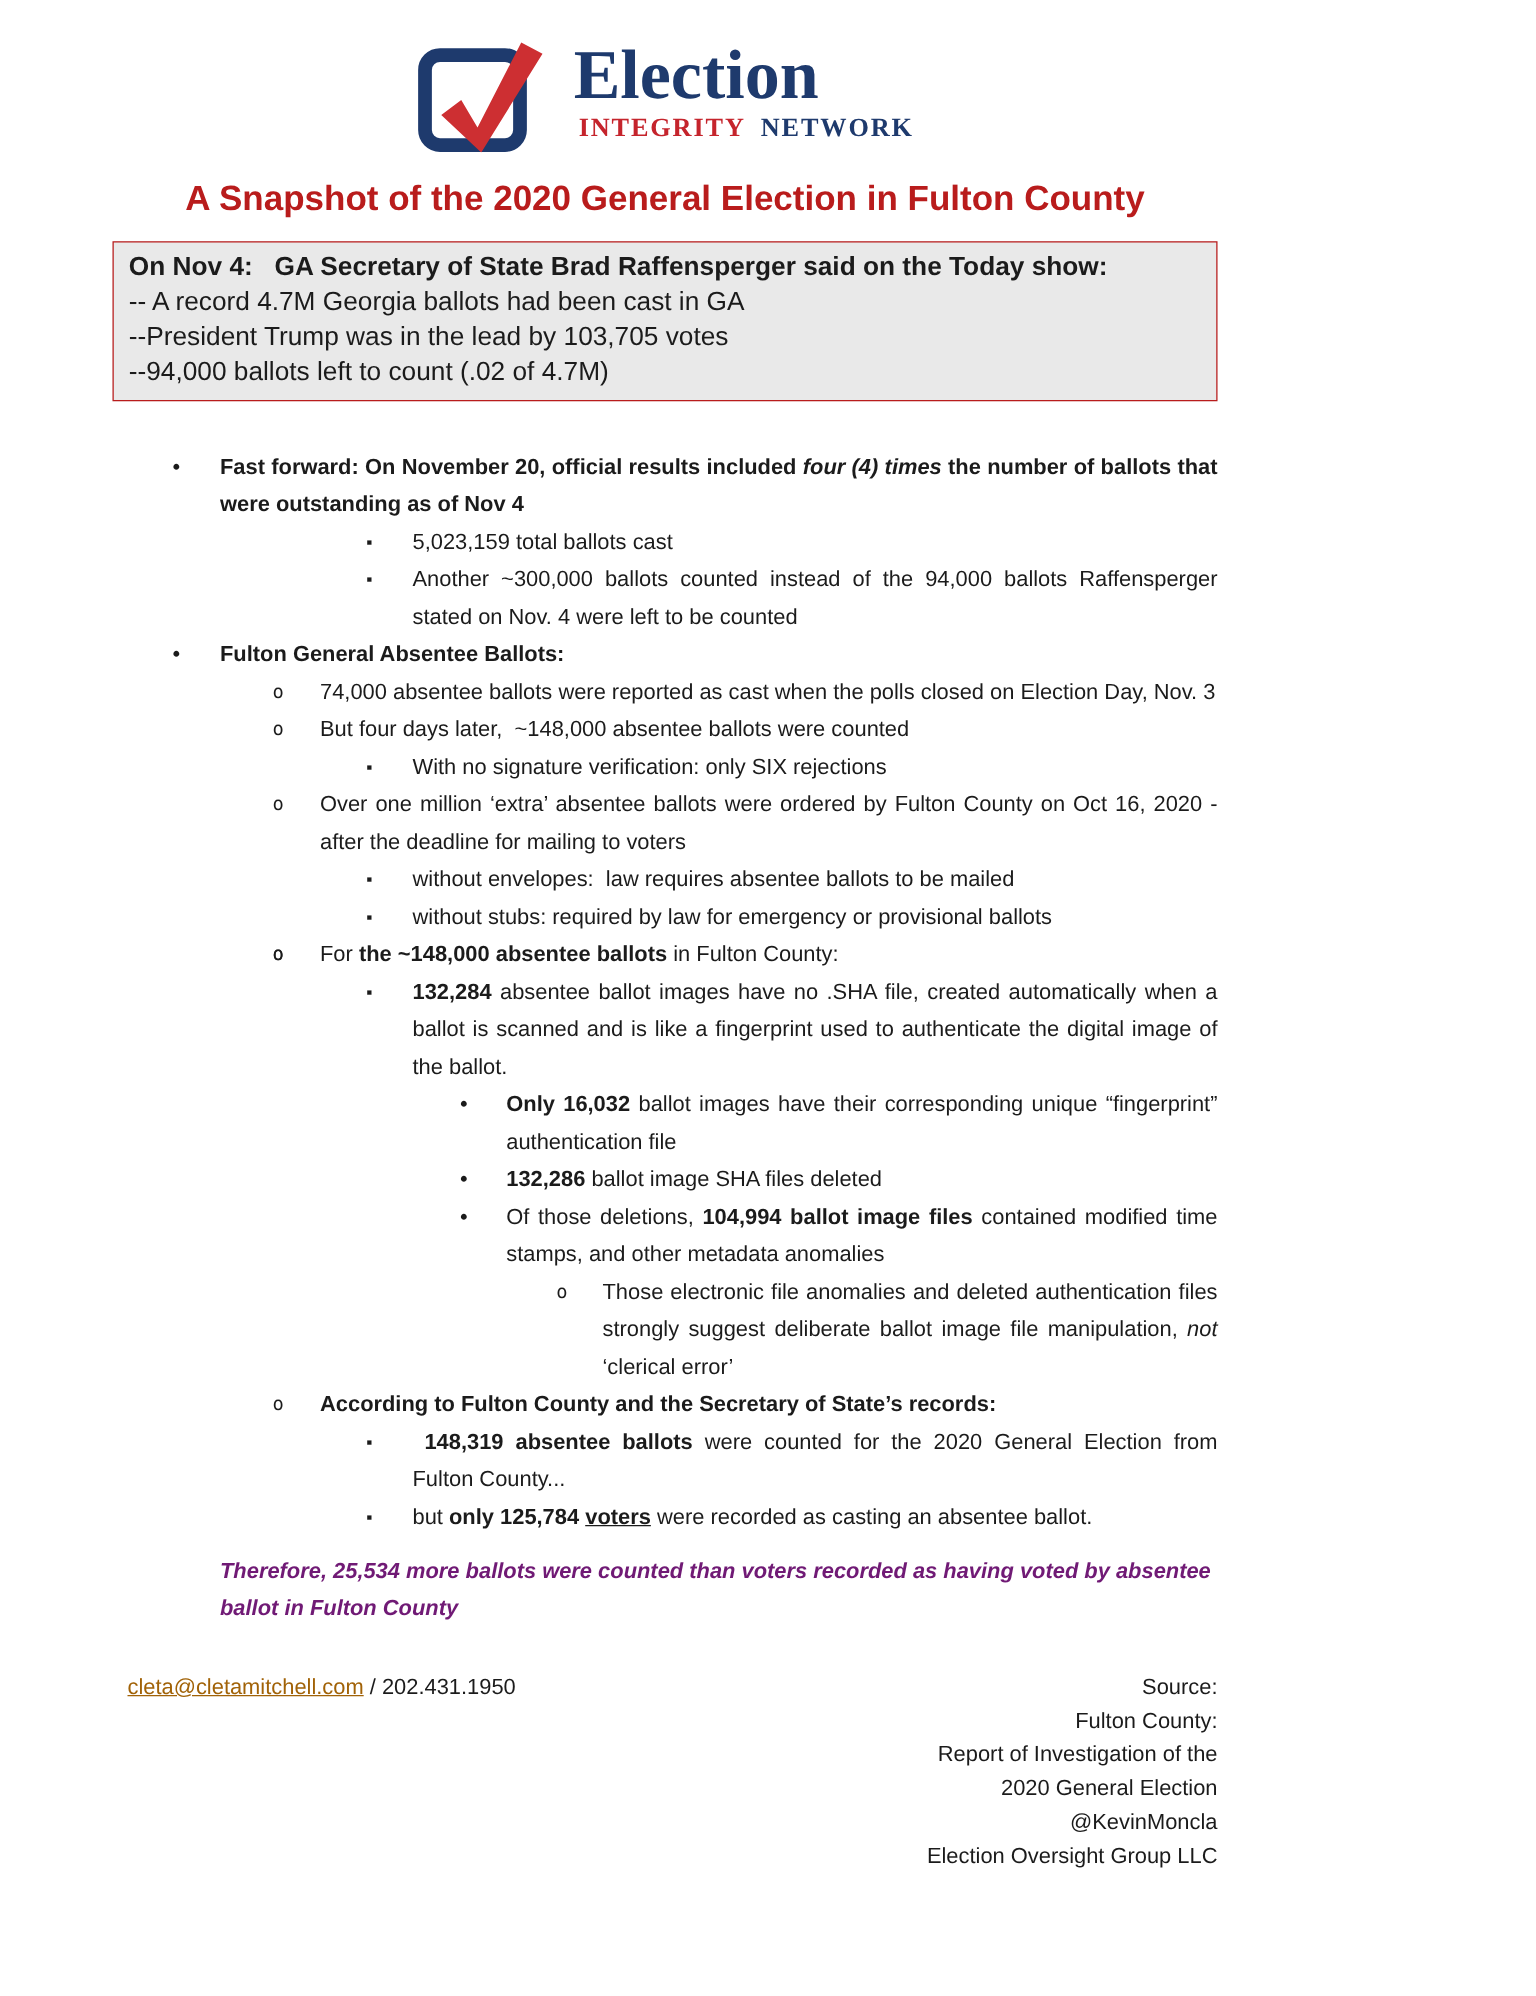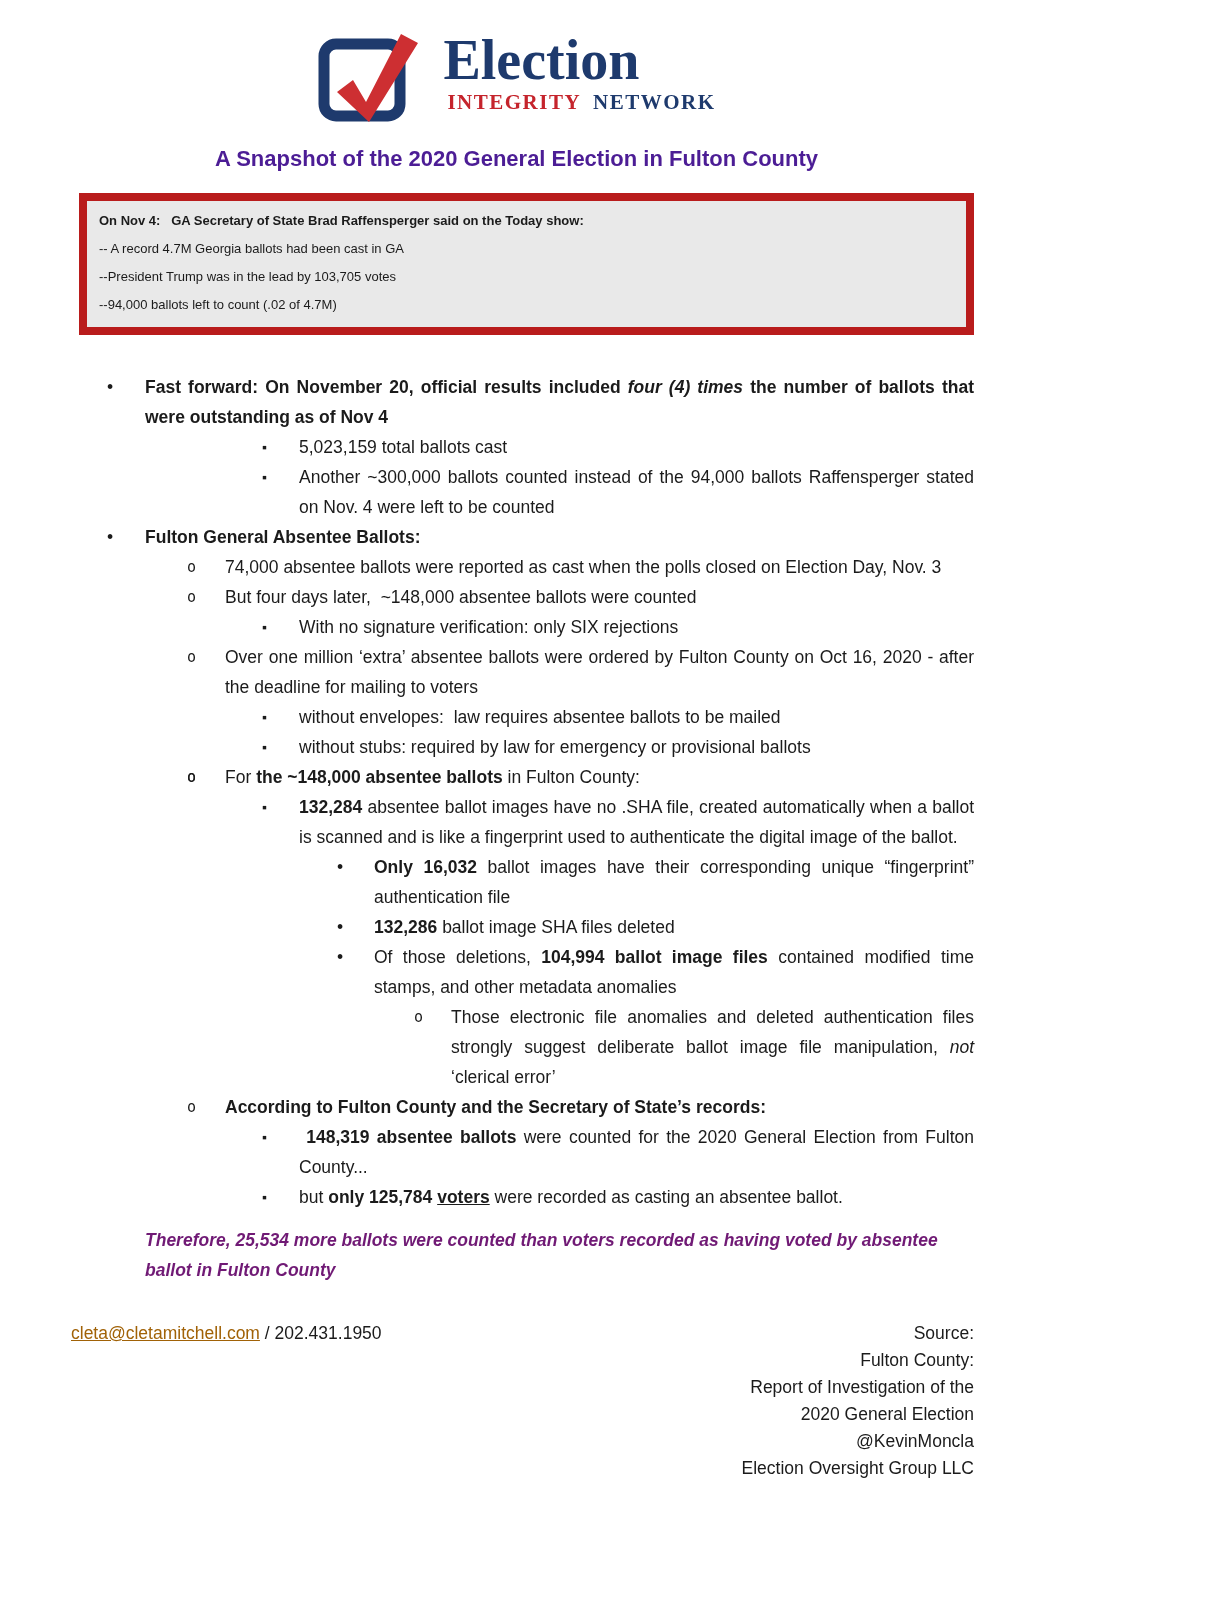--- a/index.html
+++ b/index.html
@@ -1,43 +1,43 @@
 <!DOCTYPE html>
 <html><head>
 <meta charset="utf-8">
 <style>
   html,body{margin:0;padding:0;}
   body{
     width:1229px;height:1597px;background:#ffffff;color:#1b1b1b;
     font-family:"Liberation Sans","DejaVu Sans",sans-serif;
     overflow:hidden;position:relative;
   }
-  .page{padding:30px 124px 0 59px;box-sizing:border-box;width:1098px;}
+  .page{padding:30px 124px 0 90px;box-sizing:border-box;width:1098px;}
   
   .logo{display:flex;justify-content:center;align-items:flex-start;gap:14px;height:92px;margin-bottom:24px;}
   .logo-icon{width:112px;height:92px;flex:0 0 auto;}
   .logo-text{display:flex;flex-direction:column;justify-content:flex-start;padding-top:2px;}
   .logo-word{
     font-family:"Liberation Serif","DejaVu Serif",serif;font-weight:bold;
     font-size:56px;line-height:56px;color:#1e3a6d;letter-spacing:0px;
   }
   .logo-tagline{
     font-family:"Liberation Serif","DejaVu Serif",serif;font-weight:bold;
     font-size:21px;line-height:24px;letter-spacing:1.5px;margin-top:2px;padding-left:4px;
   }
   .logo-tagline .red{color:#c5242c;}
   .logo-tagline .blue{color:#1e3a6d;margin-left:6px;}
   
   .doc-title{
-    text-align:center;font-weight:bold;font-size:22px;line-height:26px;margin:0 0 21px 0;color:#4c1d95;
+    text-align:center;font-weight:bold;font-size:28px;line-height:26px;margin:0 0 21px 0;color:#b91c1c;
   }
   
   .info-box{
-    border:8px solid #b91c1c;background:#e9e9e9;padding:6px 12px 8px 12px;
-    font-size:13px;line-height:28px;margin-left:20px;
+    border:1px solid #b91c1c;background:#e9e9e9;padding:6px 12px 8px 12px;
+    font-size:21px;line-height:28px;
   }
   .info-box .head{font-weight:bold;}
   .info-box div{white-space:pre-wrap;}
   
   .list{margin-top:37px;font-size:17.5px;line-height:30px;}
   .li{position:relative;text-align:justify;}
   .li .txt span{white-space:pre-wrap;}
   .b{font-weight:bold;}
   .i{font-style:italic;}
   .u{text-decoration:underline;}

